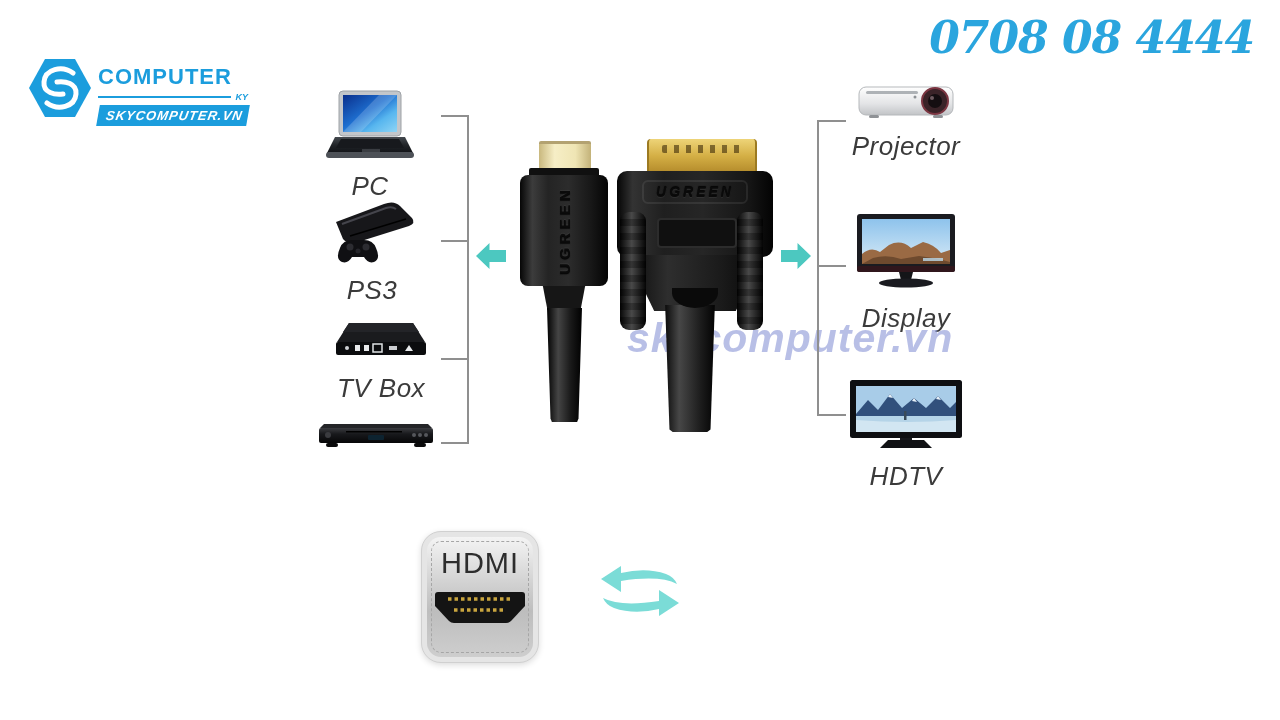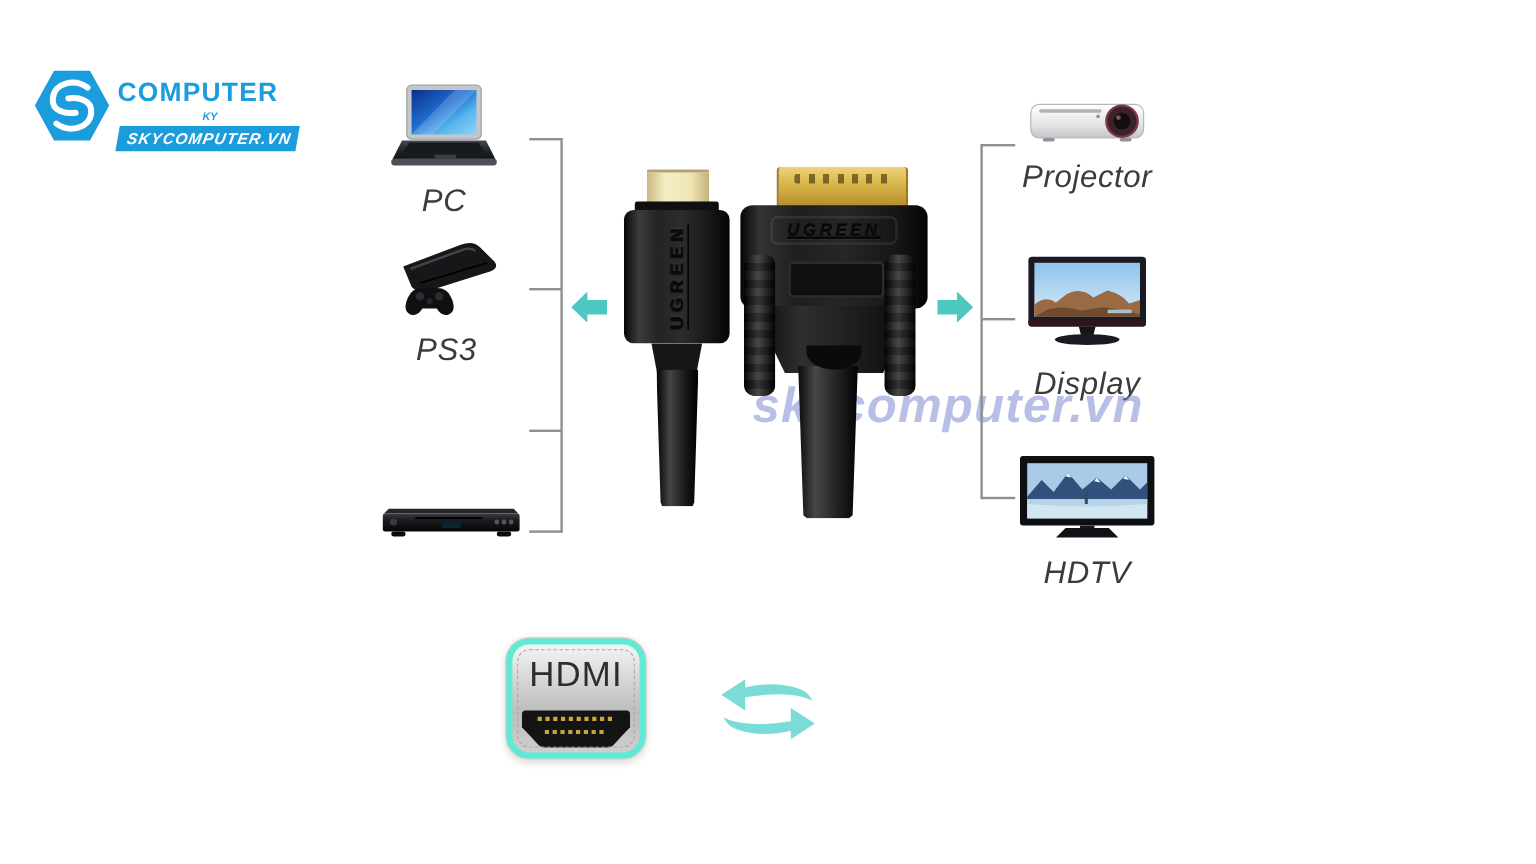--- a/index.html
+++ b/index.html
@@ -3,34 +3,34 @@
 <meta charset="utf-8">
 <style>
   html,body{margin:0;padding:0;background:#fff;}
   .canvas{position:relative;width:1280px;height:720px;background:#ffffff;overflow:hidden;
           font-family:"Liberation Sans",sans-serif;}
 
   
   .logo{position:absolute;left:28px;top:12px;display:flex;align-items:flex-start;margin-top:46px;}
   .logo-text{margin-left:6px;width:150px;}
   .logo-brand{color:#1b9ddd;font-weight:800;font-size:22px;letter-spacing:1px;margin-top:6px;}
-  .logo-underline{display:flex;align-items:center;margin-top:2px;flex-direction:column;}
+  .logo-underline{display:flex;align-items:center;margin-top:2px;}
   .logo-underline .line{flex:1;height:2px;background:#1b9ddd;}
   .logo-suffix{color:#1b9ddd;font-size:9px;font-weight:700;font-style:italic;margin-left:4px;}
   .logo-badge{margin-top:3px;background:#1b9ddd;color:#ffffff;font-weight:700;font-style:italic;
               font-size:13px;letter-spacing:1px;padding:3px 8px;transform:skewX(-10deg);
               text-align:center;}
   .phone{position:absolute;right:26px;top:12px;color:#2aa5de;
          font-family:"DejaVu Serif",serif;font-weight:bold;font-style:italic;
          font-size:44px;letter-spacing:-1px;}
 
   
   .device{position:absolute;text-align:center;}
   .device-label{margin-top:5px;font-size:26px;color:#3b3b3b;letter-spacing:.5px;font-style:italic;}
-  .dev-pc{left:318px;top:70px;width:104px;}
+  .dev-pc{left:318px;top:90px;width:104px;}
   .dev-ps3{left:322px;top:196px;width:100px;}
   .dev-tvbox{left:326px;top:320px;width:110px;}
   .dev-bluray{left:315px;top:418px;width:122px;}
   .dev-projector{left:845px;top:84px;width:122px;}
   .dev-display{left:850px;top:212px;width:112px;}
   .dev-display .device-label{margin-top:9px;}
   .dev-hdtv{left:846px;top:378px;width:120px;}
 
   
   .bracket{position:absolute;background:#8f8f8f;z-index:2;}
@@ -50,21 +50,21 @@
     clip-path:polygon(0 50%,45% 0,45% 27%,100% 27%,100% 73%,45% 73%,45% 100%);}
   .arrow-right{left:781px;top:243px;
     clip-path:polygon(100% 50%,55% 0,55% 27%,0 27%,0 73%,55% 73%,55% 100%);}
 
   
   .watermark{position:absolute;left:627px;top:315px;z-index:1;
              font-size:41px;font-weight:bold;font-style:italic;letter-spacing:1px;
              color:#8a95d6;opacity:.6;}
 
   
-  .cable-part{position:absolute;z-index:3;text-decoration:underline;}
+  .cable-part{position:absolute;z-index:3;}
   .hdmi-tip{left:539px;top:141px;width:52px;height:33px;border-radius:2px;
     background:linear-gradient(90deg,#c9b87e 0%,#f6eec6 30%,#efe5b4 70%,#c3b279 100%);
     border-top:3px solid #b3a271;}
   .hdmi-collar{left:529px;top:168px;width:70px;height:9px;background:#101010;border-radius:2px;}
   .hdmi-body{left:520px;top:175px;width:88px;height:111px;border-radius:8px;
     background:linear-gradient(90deg,#060606 0%,#3c3c3c 14%,#242424 32%,#2c2c2c 55%,#181818 80%,#040404 100%);
     display:flex;align-items:center;justify-content:center;}
   .hdmi-brand{writing-mode:vertical-rl;transform:rotate(180deg);
     color:#0b0b0b;font-weight:700;font-size:15px;letter-spacing:4px;
     text-shadow:1px 0 1px rgba(255,255,255,.06),-1px 0 1px rgba(0,0,0,.9);}
@@ -98,21 +98,21 @@
   .dvi-screw{width:26px;height:118px;top:212px;z-index:5;border-radius:9px;
     background:
       linear-gradient(90deg,rgba(0,0,0,.85),rgba(105,105,105,.45) 45%,rgba(0,0,0,.9)),
       repeating-linear-gradient(180deg,#2f2f2f 0 7px,#0a0a0a 7px 14px);}
   .screw-l{left:620px;} .screw-r{left:737px;}
   .dvi-cable{left:663px;top:305px;width:54px;height:127px;
     background:linear-gradient(90deg,#020202 0%,#474747 30%,#1c1c1c 70%,#000 100%);
     clip-path:polygon(4% 0,96% 0,88% 98%,82% 100%,18% 100%,12% 98%);}
 
   
-  .conn-box{position:absolute;width:118px;height:102px;background:#5eead4;border:1px solid #d0d0d0;
+  .conn-box{position:absolute;width:118px;height:132px;background:#e5e5e5;border:1px solid #d0d0d0;
     border-radius:20px;box-shadow:0 2px 6px rgba(0,0,0,.14);padding:5px;box-sizing:border-box;}
   .box-hdmi{left:421px;top:531px;}
   .box-dvi{left:741px;top:531px;}
   .conn-inner{width:100%;height:100%;border-radius:14px;
     background:linear-gradient(180deg,#f4f4f4 0%,#d9d9d9 30%,#bdbdbd 62%,#cecece 100%);
     outline:1px dashed #a6a6a6;outline-offset:-5px;
     display:flex;flex-direction:column;align-items:center;}
   .conn-label{margin-top:10px;font-size:29px;color:#2d2d2d;letter-spacing:1px;}
   .conn-icon{margin-top:10px;}
 
@@ -136,20 +136,21 @@
     <div class="logo-text">
       <div class="logo-brand">COMPUTER</div>
       <div class="logo-underline">
         <span class="line"></span>
         <span class="logo-suffix">KY</span>
       </div>
       <div class="logo-badge">SKYCOMPUTER.VN</div>
     </div>
   </div>
 
+  <div class="phone">0708 08 4444</div>
 
   <div class="device dev-pc">
     <span class="icon-wrap">
       <svg width="92" height="72" viewBox="0 0 92 72">
         <defs>
           <linearGradient id="pcScr" x1="0" y1="0" x2="1" y2="1">
             <stop offset="0" stop-color="#0a2f8c"></stop>
               <stop offset="0.45" stop-color="#1e6fd0"></stop>
             <stop offset="0.7" stop-color="#57b6ef"></stop>
               <stop offset="1" stop-color="#8ed4f5"></stop>
@@ -180,20 +181,36 @@
         <path d="M24 40 L80 23" stroke="#000" stroke-width="1.5"></path>
         <path d="M14 52 Q17 44 26 44 L38 44 Q47 44 50 52 Q55 63 48 66 Q42 68 38 61 L26 61 Q22 68 16 66 Q9 63 14 52 Z" fill="#101013"></path>
         <circle cx="24" cy="51" r="3.5" fill="#2c2c31"></circle>
         <circle cx="40" cy="51" r="3.5" fill="#2c2c31"></circle>
         <circle cx="32" cy="55" r="2.5" fill="#26262b"></circle>
       </svg>
     </span>
     <div class="device-label">PS3</div>
   </div>
 
+  <div class="device dev-tvbox">
+    <span class="icon-wrap">
+      <svg width="104" height="44" viewBox="0 0 104 44">
+        <polygon points="20,3 84,3 96,22 8,22" fill="#1a1b1e"></polygon>
+        <polygon points="20,3 84,3 90,12 14,12" fill="#232428"></polygon>
+        <rect x="7" y="22" width="90" height="13" rx="2" fill="#0b0c0e"></rect>
+        <circle cx="18" cy="28" r="2" fill="#cfd2d6"></circle>
+        <rect x="26" y="25" width="5" height="6" fill="#e8eaec"></rect>
+        <rect x="35" y="25" width="5" height="6" fill="#e8eaec"></rect>
+        <rect x="44" y="24" width="9" height="8" fill="none" stroke="#dfe2e5" stroke-width="1.5"></rect>
+        <rect x="60" y="26" width="8" height="4" fill="#caccd0"></rect>
+        <polygon points="76,31 80,25 84,31" fill="#e8eaec"></polygon>
+      </svg>
+    </span>
+    <div class="device-label">TV Box</div>
+  </div>
 
   <div class="device dev-bluray">
     <span class="icon-wrap">
       <svg width="120" height="40" viewBox="0 0 120 40">
         <defs>
           <linearGradient id="brG" x1="0" y1="0" x2="0" y2="1">
             <stop offset="0" stop-color="#3b3c40"></stop>
               <stop offset="0.4" stop-color="#18191c"></stop>
               <stop offset="1" stop-color="#060607"></stop>
           </linearGradient>

